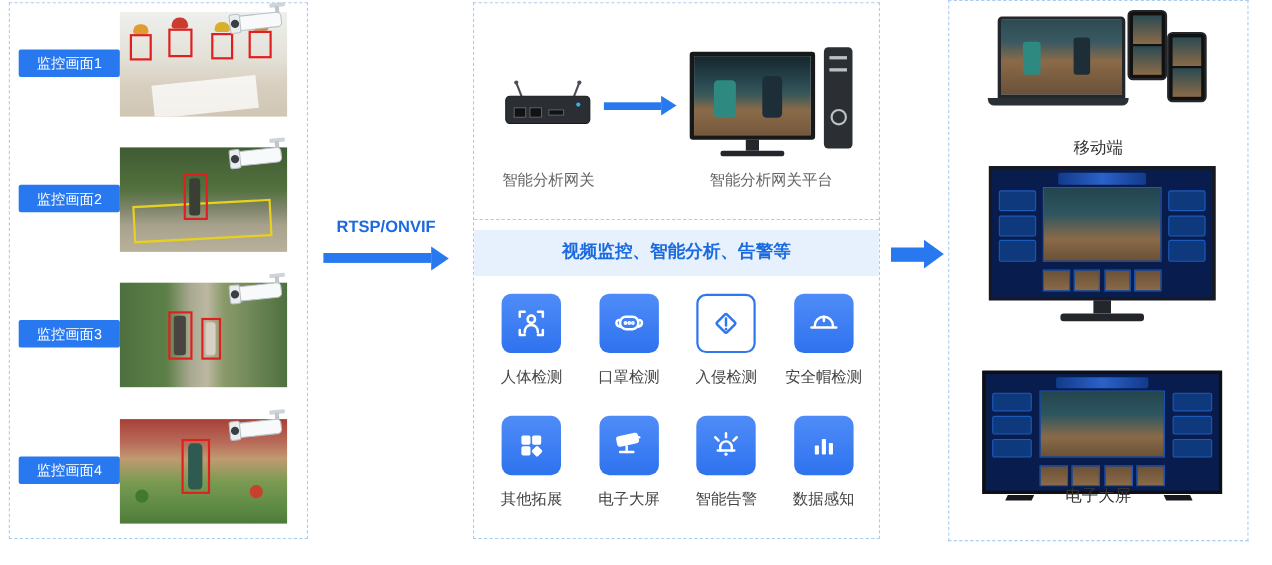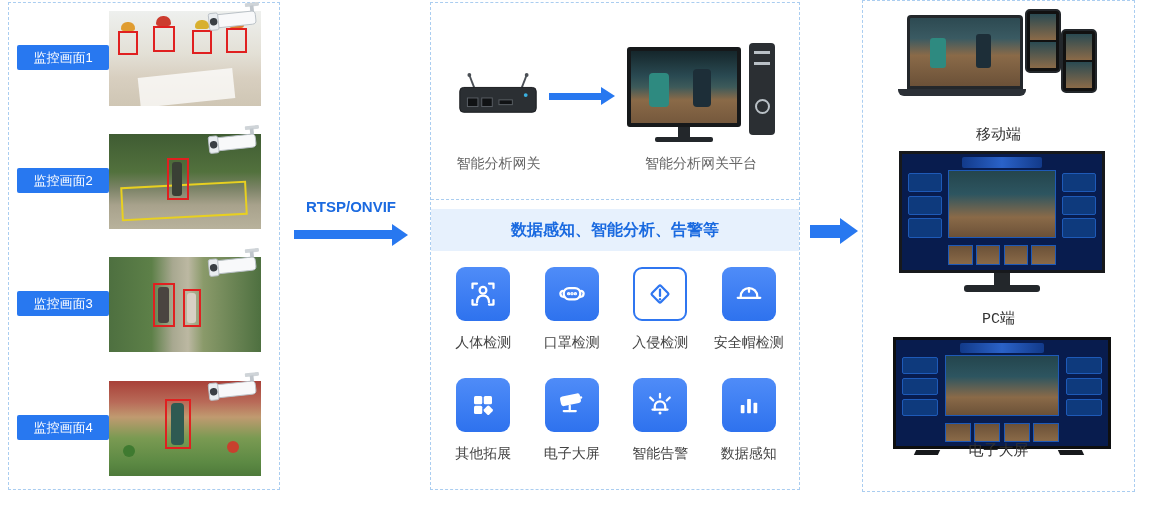--- a/index.html
+++ b/index.html
@@ -204,21 +204,21 @@
       <div class="plat-foot"></div>
     </div>
     <div class="plat-tower">
       <i></i>
         <i></i>
       <div class="knob"></div>
     </div>
     <div class="mid-label" style="left:185px;width:170px;">智能分析网关平台</div>
 
     <div class="divider"></div>
-    <div class="banner">数据感知、智能分析、告警等</div>
+    <div class="banner">视频监控、智能分析、告警等</div>
 
     <div class="features">
 
       <div class="feature">
         <div class="tile">
           <svg viewBox="0 0 48 48" fill="none" stroke="#fff" stroke-width="3" stroke-linecap="round" stroke-linejoin="round">
             <path d="M10 16 V10 H16"></path>
               <path d="M32 10 H38 V16"></path>
               <path d="M38 32 V38 H32"></path>
               <path d="M16 38 H10 V32"></path>
@@ -357,21 +357,20 @@
               <i></i>
               <i></i>
               <i></i>
               <i></i>
             </div>
         </div>
       </div>
       <div class="monitor-neck"></div>
       <div class="monitor-foot"></div>
     </div>
-    <div class="dev-label" style="top:308px;">PC端</div>
 
     <div class="tv">
       <div class="tv-screen">
         <div class="dash">
           <div class="dash-header"></div>
           <div class="dash-left">
               <i></i>
               <i></i>
               <i></i>
             </div>

